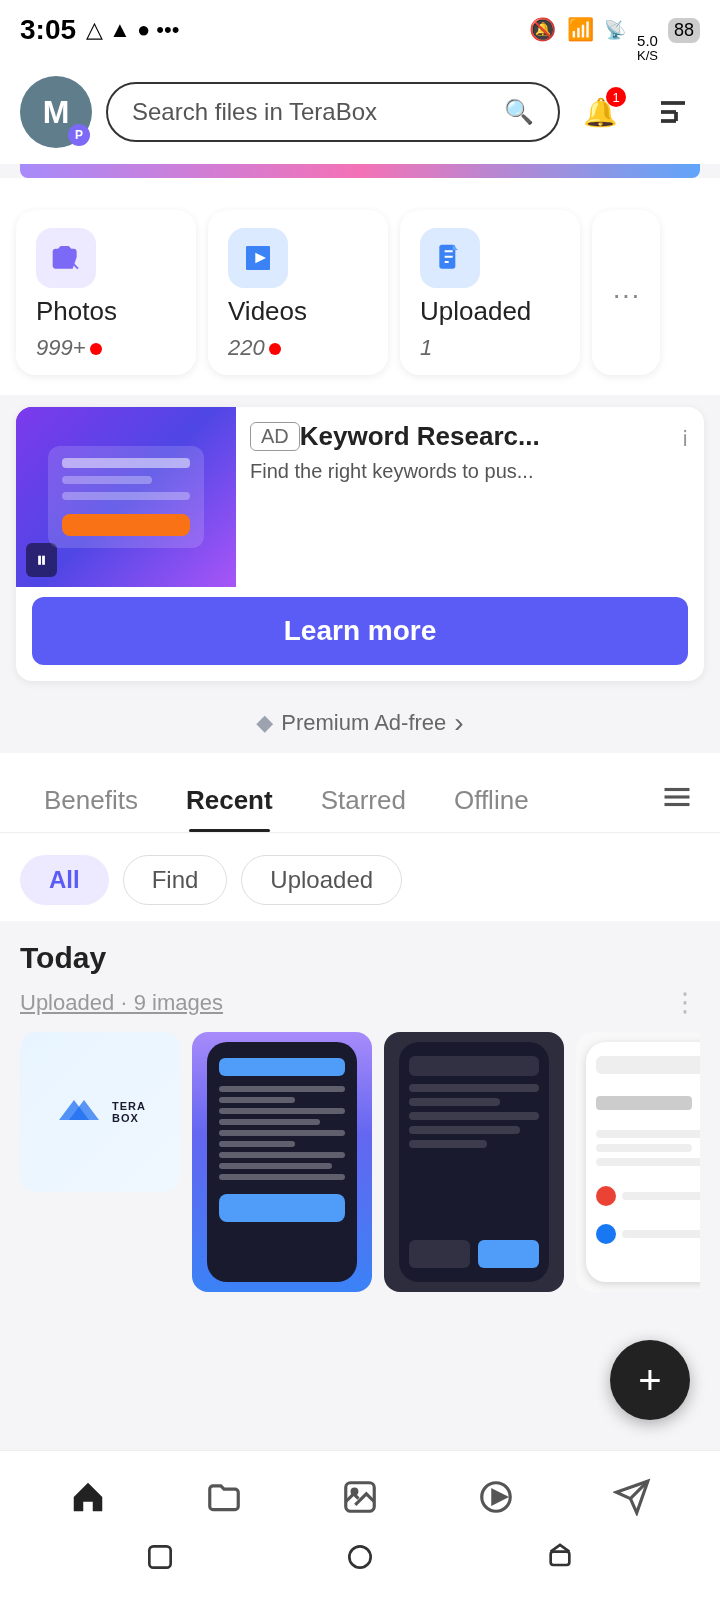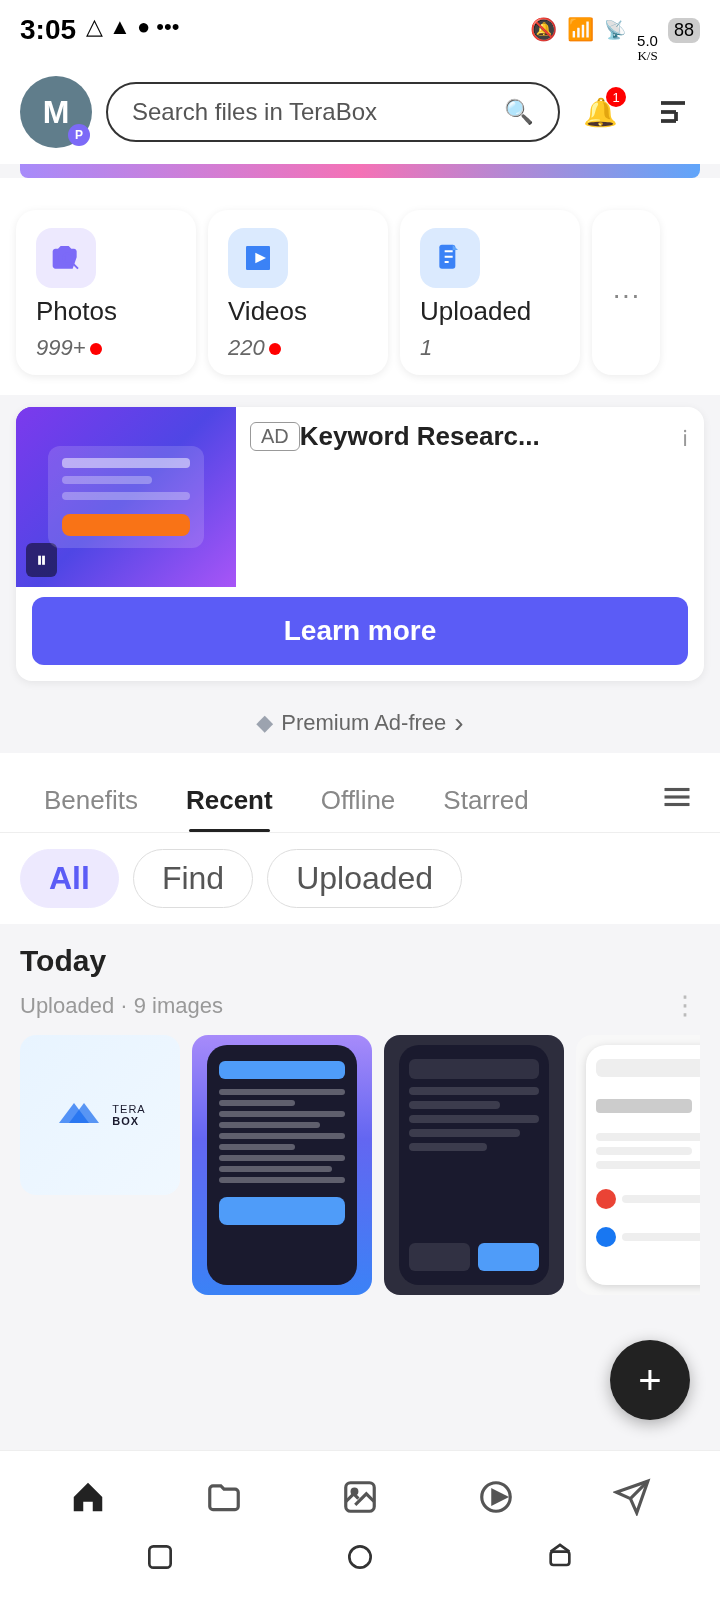--- a/index.html
+++ b/index.html
@@ -16,21 +16,21 @@
     
     .status-bar {
       width: 720px;
       height: 60px;
       background: #fff;
       display: flex;
       align-items: center;
       justify-content: space-between;
       padding: 0 20px;
     }
-    .status-left { display: flex; gap: 10px; font-size: 28px; font-weight: 600; }
+    .status-left { display: flex; align-items: center; gap: 10px; font-size: 28px; font-weight: 600; }
     .status-right { display: flex; align-items: center; gap: 10px; font-size: 22px; }
     .status-right .speed { font-size: 16px; text-align: center; line-height: 1.2; }
     .battery { background: #ccc; border-radius: 8px; padding: 2px 6px; font-size: 18px; }
 
     
     .header {
       background: #fff;
       padding: 16px 20px 16px 20px;
       display: flex;
       align-items: center;
@@ -204,35 +204,35 @@
     .tab-menu { margin-left: auto; font-size: 28px; color: #555; cursor: pointer; padding: 8px; }
 
     
     .filter-row {
       background: #fff;
       padding: 16px 20px;
       display: flex; gap: 14px;
     }
     .pill {
       border: 1.5px solid #ddd; border-radius: 30px;
-      padding: 10px 28px; font-size: 32px; color: #555;
-      cursor: pointer; background: #fff;
+      padding: 10px 28px; font-size: 24px; color: #555;
+      cursor: pointer; background: #fff; margin-top: 6px;
     }
     .pill.active {
       background: #ede9fe; border-color: #ede9fe; color: #5b5cf6; font-weight: 600;
     }
 
     
     .content-area { background: #f5f5f7; padding: 20px 20px 0 20px; }
     .section-date { font-size: 30px; font-weight: 700; color: #222; margin-bottom: 12px; }
     .upload-row {
       display: flex; align-items: center; justify-content: space-between;
       margin-bottom: 14px;
     }
-    .upload-label { font-size: 22px; color: #999; }
+    .upload-label { font-size: 22px; color: #999; text-decoration: underline; }
     .upload-more { font-size: 26px; color: #bbb; letter-spacing: 2px; cursor: pointer; }
 
     
     .image-grid {
       display: flex; gap: 12px; overflow-x: auto;
       padding-bottom: 10px;
     }
     .img-thumb {
       border-radius: 16px; overflow: hidden;
       flex-shrink: 0;
@@ -351,21 +351,21 @@
   <div class="status-left">
     <span>3:05</span>
     <span style="font-size:22px;font-weight:400;">△ ▲ ● •••</span>
   </div>
   <div class="status-right">
     <span>🔕</span>
     <span>📶</span>
     <span style="font-size:18px;">📡</span>
     <div class="speed">
       <div style="font-size:15px;line-height:1.1;margin-top:36px;">5.0</div>
-      <div style="font-size:13px;line-height:1.1;font-family:Liberation Serif, serif;">K/S</div>
+      <div style="font-size:13px;line-height:1.1;">K/S</div>
     </div>
     <div class="battery">
       <span>88</span>
     </div>
   </div>
 </div>
 
 <div class="header">
   <div class="avatar">
     <span>M</span>
@@ -459,20 +459,21 @@
         </div>
       </div>
       <div class="ad-pause">⏸</div>
     </div>
     <div class="ad-text-side">
       <div class="ad-tag">
         <span class="ad-badge">AD</span>
         <span class="ad-title">Keyword Researc...</span>
         <span class="ad-info-icon">ℹ</span>
       </div>
+      <div class="ad-desc">Find the right keywords to pus...</div>
     </div>
   </div>
   <button class="ad-learn-btn">
     <span>Learn more</span>
   </button>
 </div>
 
 <div class="premium-strip">
   <span style="color:#9ca3af;">◆</span>
   <span>Premium Ad-free</span>
@@ -480,24 +481,24 @@
 </div>
 
 <div class="tabs-row">
   <div class="tab">
     <span>Benefits</span>
   </div>
   <div class="tab active">
     <span>Recent</span>
   </div>
   <div class="tab">
+    <span>Starred</span>
+  </div>
+  <div class="tab">
     <span>Offline</span>
-  </div>
-  <div class="tab">
-    <span>Starred</span>
   </div>
   <div class="tab-menu">
     <svg width="30" height="26" viewBox="0 0 24 20" fill="none" stroke="#555" stroke-width="2.5">
       <line x1="2" y1="4" x2="22" y2="4"></line>
       <line x1="2" y1="10" x2="22" y2="10"></line>
       <line x1="2" y1="16" x2="22" y2="16"></line>
     </svg>
   </div>
 </div>
 
@@ -524,21 +525,21 @@
 
     <div class="img-thumb img-logo">
       <div style="display:flex;align-items:center;gap:8px;padding:12px;">
         <div style="position:relative;">
           <svg width="50" height="40" viewBox="0 0 50 40">
             <path d="M5 30 L20 10 L35 30 Z" fill="#4287f5" opacity="0.9"></path>
             <path d="M15 30 L30 10 L45 30 Z" fill="#1a6cf0" opacity="0.7"></path>
           </svg>
         </div>
         <div style="display:flex;flex-direction:column;">
-          <span style="font-size:11px;font-weight:400;color:#1a1a2e;letter-spacing:1px;">TERA</span>
+          <span style="font-size:11px;font-weight:700;color:#1a1a2e;letter-spacing:1px;">TERA</span>
           <span style="font-size:11px;font-weight:800;color:#1a1a2e;letter-spacing:1px;">BOX</span>
         </div>
       </div>
     </div>
 
     <div class="img-thumb img-screenshot1" style="border-radius:16px;overflow:hidden;">
       <div class="phone-mockup">
         <div style="background:#4f9cf9;border-radius:6px;height:18px;margin-bottom:4px;"></div>
         <div class="phone-screen-lines">
           <div class="screen-line"></div>

